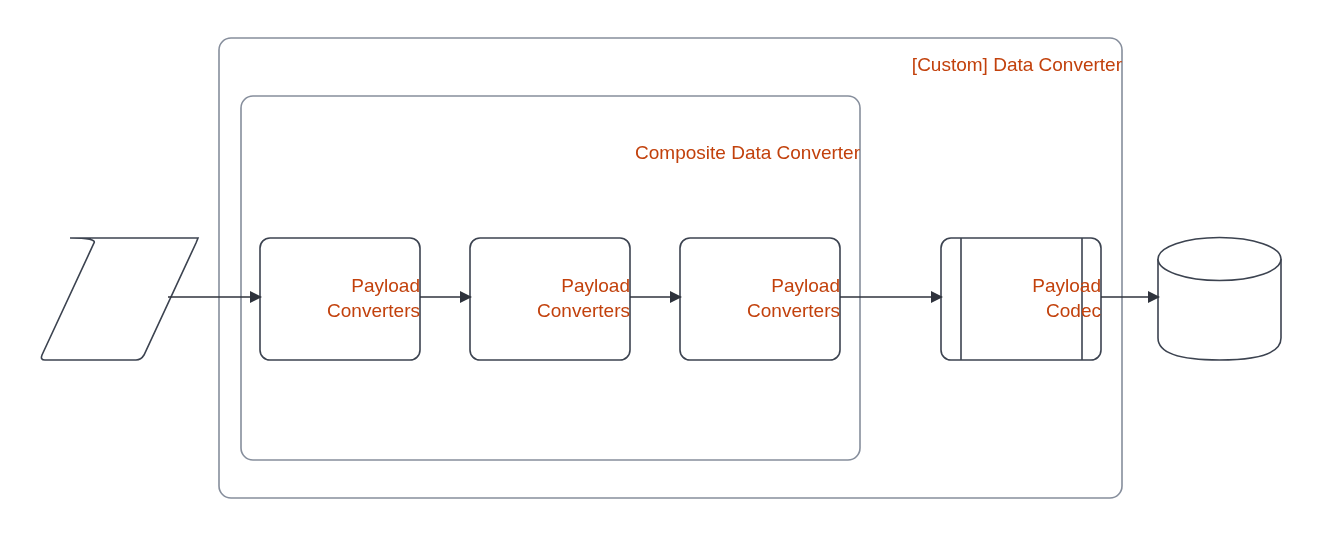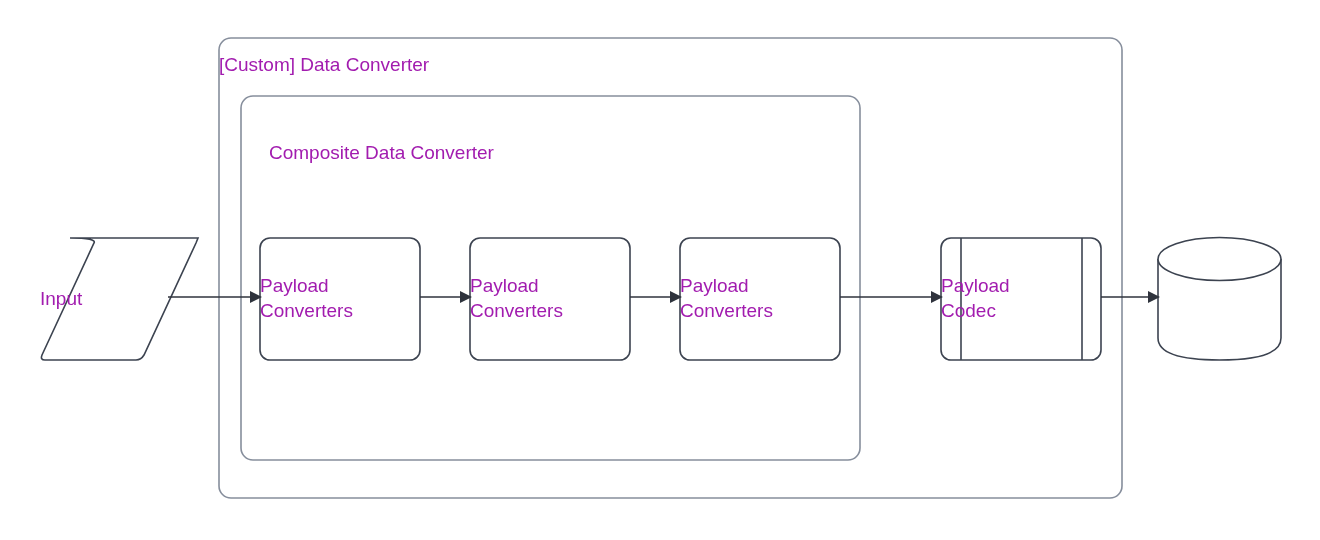--- a/index.html
+++ b/index.html
@@ -21,23 +21,23 @@
   }
   .svg-layer {
     position: absolute;
     top: 0;
     left: 0;
     width: 1320px;
     height: 540px;
   }
   .label {
     position: absolute;
-    color: #a21caf;
+    color: #c2410c;
     font-family: "Liberation Sans", sans-serif;
-    text-align: left;
+    text-align: right;
     line-height: 1.32;
     white-space: pre-line;
     pointer-events: none;
     user-select: none;
   }
   .label-container-title {
     font-size: 19px;
   }
   .label-node {
     font-size: 19px;
@@ -109,23 +109,22 @@
       <path class="connector-head" d="M 931 291 L 943 297 L 931 303 Z"></path>
     </g>
     <g>
       <line class="connector-line" x1="1101" y1="297" x2="1148" y2="297"></line>
       <path class="connector-head" d="M 1148 291 L 1160 297 L 1148 303 Z"></path>
     </g>
   </svg>
 
   <div class="label label-container-title" style="left:219px; top:52px; width:903px;">[Custom] Data Converter</div>
 
-  <div class="label label-container-title" style="left:241px; top:140px; width:619px;padding-left:28px;">Composite Data Converter</div>
+  <div class="label label-container-title" style="left:241px; top:140px; width:619px;">Composite Data Converter</div>
 
-  <div class="label label-node" style="left:40px; top:286px; width:158px;">Input</div>
 
   <div class="label label-node" style="left:260px; top:273px; width:160px;">Payload
 Converters</div>
 
   <div class="label label-node" style="left:470px; top:273px; width:160px;">Payload
 Converters</div>
 
   <div class="label label-node" style="left:680px; top:273px; width:160px;">Payload
 Converters</div>
 

